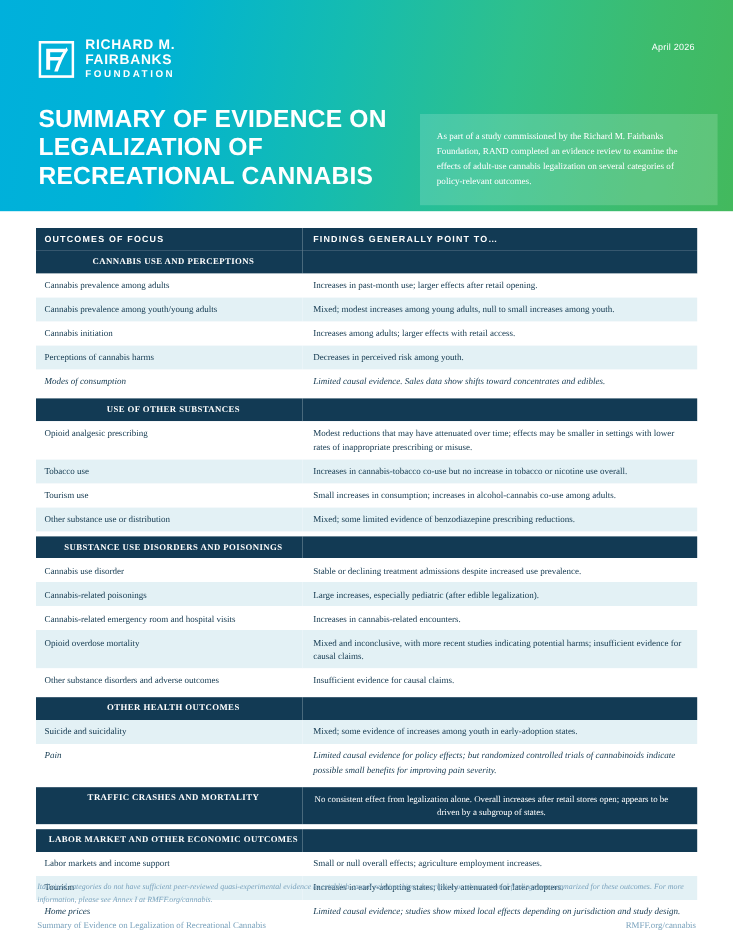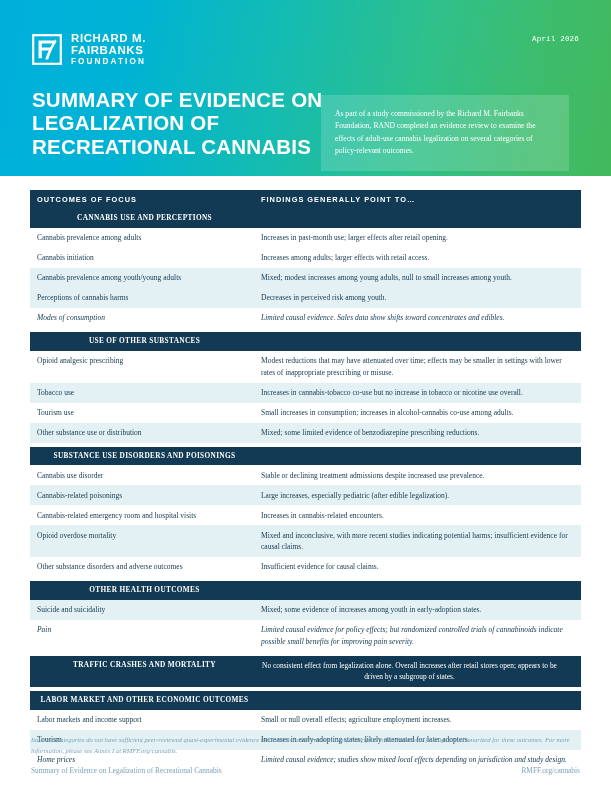--- a/index.html
+++ b/index.html
@@ -23,35 +23,35 @@
   .logo-mark{width:30px;height:31px;flex:0 0 auto;}
   .logo-text{
     font-family:"Liberation Sans", sans-serif;
     color:#ffffff;font-weight:bold;line-height:1.06;
   }
   .logo-l1,.logo-l2{font-size:11.5px;letter-spacing:0.6px;display:block;}
   .logo-l3{font-size:8.2px;letter-spacing:2.1px;display:block;margin-top:1.5px;}
 
   .doc-date{
     position:absolute;right:32px;top:35px;
-    font-family:Liberation Mono, monospace;
+    font-family:Liberation Sans, sans-serif;
     font-size:7.5px;color:#ffffff;letter-spacing:0.2px;
   }
 
   .title{
     position:absolute;left:32px;top:88px;
     font-family:"Liberation Sans", sans-serif;
     font-weight:bold;color:#ffffff;
     font-size:20.5px;line-height:1.14;letter-spacing:0.2px;
     width:300px;
     text-transform:uppercase;
   }
 
   .callout{
-    position:absolute;left:321px;top:95px;
+    position:absolute;left:350px;top:95px;
     width:248px;
     box-sizing:border-box;
     padding:13px 14px 14px 14px;
     background:rgba(255,255,255,0.16);
   }
   .callout p{
     margin:0;
     font-family:"Liberation Serif", serif;
     font-size:7.6px;line-height:1.62;color:#ffffff;
   }
@@ -169,27 +169,27 @@
             <td class="c2cell">FINDINGS GENERALLY POINT TO…</td>
           </tr>
           <tr class="section">
             <td class="c1cell">CANNABIS USE AND PERCEPTIONS</td>
             <td class="c2cell"></td>
           </tr>
           <tr class="datarow plain">
             <td class="c1cell">Cannabis prevalence among adults</td>
             <td class="c2cell">Increases in past-month use; larger effects after retail opening.</td>
           </tr>
+          <tr class="datarow alt">
+            <td class="c1cell">Cannabis prevalence among youth/young adults</td>
+            <td class="c2cell">Mixed; modest increases among young adults, null to small increases among youth.</td>
+          </tr>
           <tr class="datarow plain">
             <td class="c1cell">Cannabis initiation</td>
             <td class="c2cell">Increases among adults; larger effects with retail access.</td>
-          </tr>
-          <tr class="datarow alt">
-            <td class="c1cell">Cannabis prevalence among youth/young adults</td>
-            <td class="c2cell">Mixed; modest increases among young adults, null to small increases among youth.</td>
           </tr>
           <tr class="datarow alt">
             <td class="c1cell">Perceptions of cannabis harms</td>
             <td class="c2cell">Decreases in perceived risk among youth.</td>
           </tr>
           <tr class="datarow plain it">
             <td class="c1cell">Modes of consumption</td>
             <td class="c2cell">Limited causal evidence. Sales data show shifts toward concentrates and edibles.</td>
           </tr>
           <tr class="gap">

